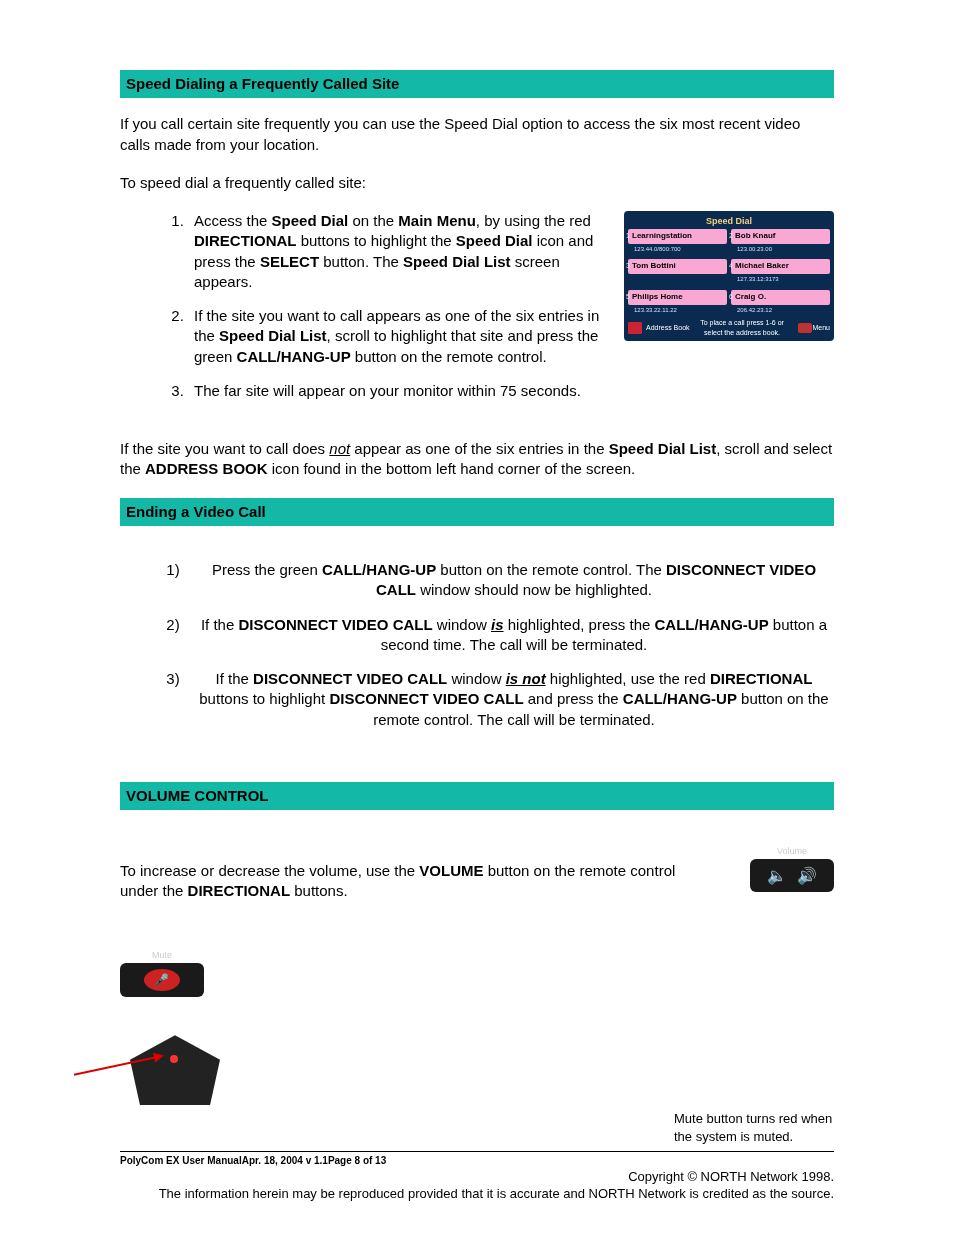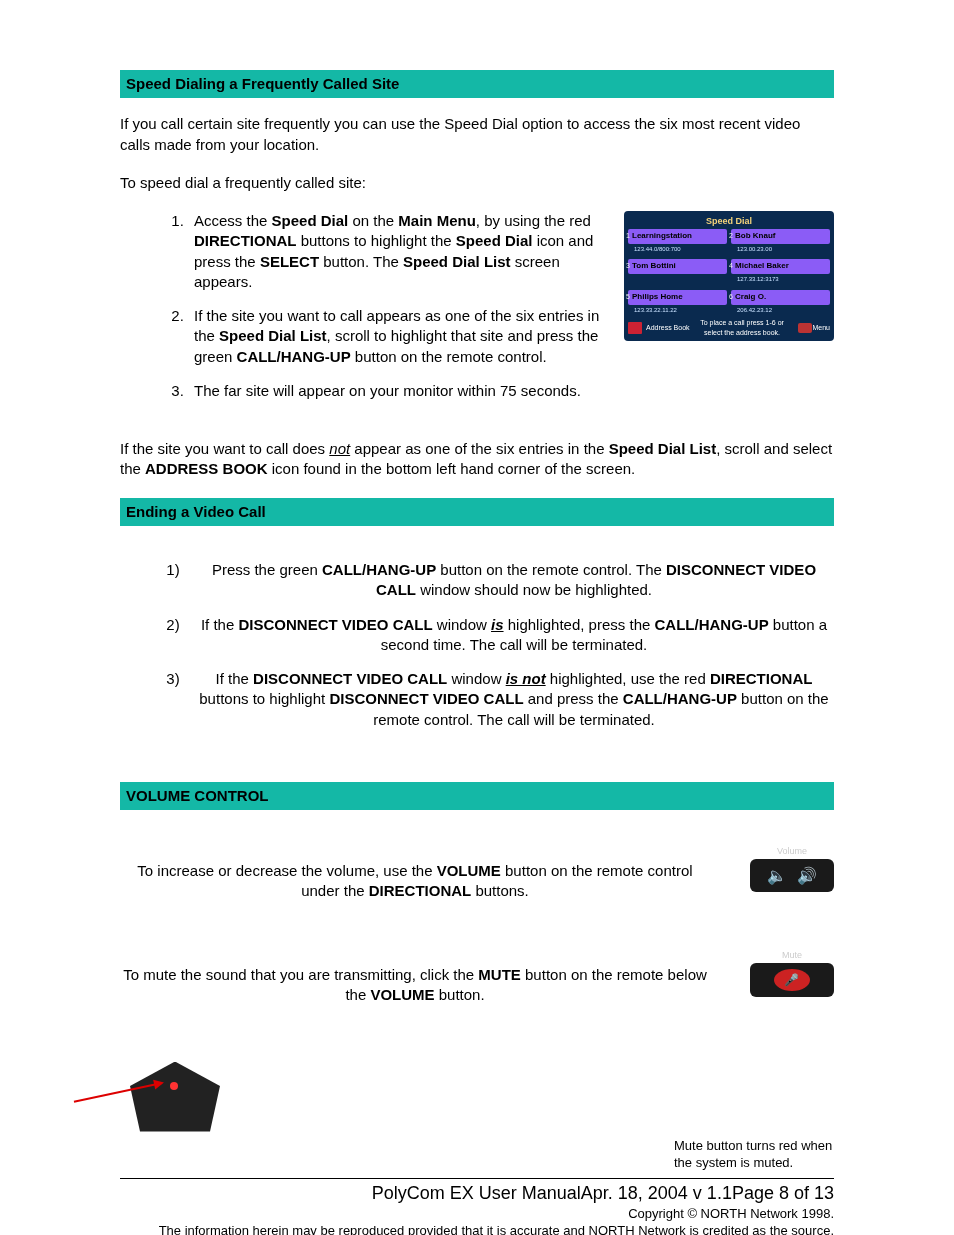--- a/index.html
+++ b/index.html
@@ -30,47 +30,47 @@
     border-radius: 4px;
     margin-left: 20px;
     padding: 4px;
     box-sizing: border-box;
     display: flex; flex-direction: column;
     flex-shrink: 0;
   }
   .sd-title { text-align: center; color: #f3d27a; font-weight: bold; margin-bottom: 2px; font-size: 9px; }
   .sd-grid { display: grid; grid-template-columns: 1fr 1fr; gap: 4px; flex: 1; }
   .sd-cell { position: relative; }
-  .sd-label { background: #8b5cf6; color: #000; font-weight: bold; border-radius: 2px; padding: 2px 4px; font-size: 8px; }
+  .sd-label { background: #f9a8d4; color: #000; font-weight: bold; border-radius: 2px; padding: 2px 4px; font-size: 8px; }
   .sd-num { position: absolute; left: -2px; top: 2px; color: #eee; font-size: 7px; }
   .sd-sub { color: #c7e0ff; font-size: 6px; margin-top: 1px; padding-left: 6px; }
   .sd-footer { display: flex; align-items: center; font-size: 7px; margin-top: 2px; }
   .sd-ab { background: #c23; width: 14px; height: 12px; margin-right: 4px; border-radius: 1px; }
   .sd-menu { width: 14px; height: 10px; background: #b33; border-radius: 2px; margin-left: 4px; }
   .vol-row { display: flex; align-items: flex-start; margin-bottom: 30px; }
-  .vol-text { flex: 1; padding-right: 40px; text-align: center; }
+  .vol-text { flex: 1; padding-right: 40px; }
   .ctrl-box { width: 84px; flex-shrink: 0; text-align: center; }
   .ctrl-box .cap { font-size: 9px; color: #ccc; margin-bottom: 2px; }
   .ctrl-body { background: #1a1a1a; border-radius: 6px; padding: 6px; display: flex; justify-content: center; gap: 10px; }
   .mute-body { background: #1a1a1a; border-radius: 6px; padding: 6px; display: flex; justify-content: center; }
   .speaker-icon { color: #d22; font-size: 16px; }
   .mute-oval { width: 36px; height: 22px; border-radius: 50%; background: #c22; display: flex; align-items: center; justify-content: center; color: #fff; font-size: 12px; }
   .mic-box { width: 110px; height: 85px; position: relative; flex-shrink: 0; }
   .mic-shape {
     width: 100px; height: 70px; background: #222;
     clip-path: polygon(50% 0%, 95% 35%, 85% 100%, 15% 100%, 5% 35%);
     position: absolute; top: 8px; left: 5px;
     border-radius: 8px;
   }
   .mic-dot { width: 8px; height: 8px; border-radius: 50%; background: #f33; position: absolute; top: 28px; left: 50px; }
   .arrow { position: absolute; width: 90px; height: 2px; background: #d00; top: 28px; left: -48px; transform: rotate(-12deg); transform-origin: right center; }
   .arrow:after { content: ""; position: absolute; right: -2px; top: -4px; border-left: 10px solid #d00; border-top: 5px solid transparent; border-bottom: 5px solid transparent; }
   .mute-caption { font-size: 13px; text-align: left; width: 160px; margin-left: auto; margin-top: -6px; }
   .footer-line { height: 1px; background: #000; margin: 6px 0 2px 0; }
-  .footer-top { display: flex; justify-content: flex-end; font-size: 18px; }
+  .footer-top { display: flex; justify-content: flex-start; font-size: 10px; font-weight: bold; }
   .footer-center { text-align: right; font-size: 13px; }
   .b { font-weight: bold; }
   .u { text-decoration: underline; }
   .i { font-style: italic; }
 </style>
 </head>
 <body>
 
 
 
@@ -166,23 +166,20 @@
   <div class="ctrl-box">
     <div class="cap">Volume</div>
     <div class="ctrl-body">
       <span class="speaker-icon">🔈</span>
       <span class="speaker-icon">🔊</span>
     </div>
   </div>
 </div>
 
 <div class="vol-row">
-  <p class="vol-text">
-    <span>To mute the sound that you are transmitting, click the </span><span class="b">MUTE</span><span> button on the remote below the </span><span class="b">VOLUME</span><span> button.</span>
-  </p>
   <div class="ctrl-box">
     <div class="cap">Mute</div>
     <div class="mute-body">
       <div class="mute-oval">🎤</div>
     </div>
   </div>
 </div>
 
 <div class="vol-row" style="margin-bottom:4px;">
   <div class="mic-box">

